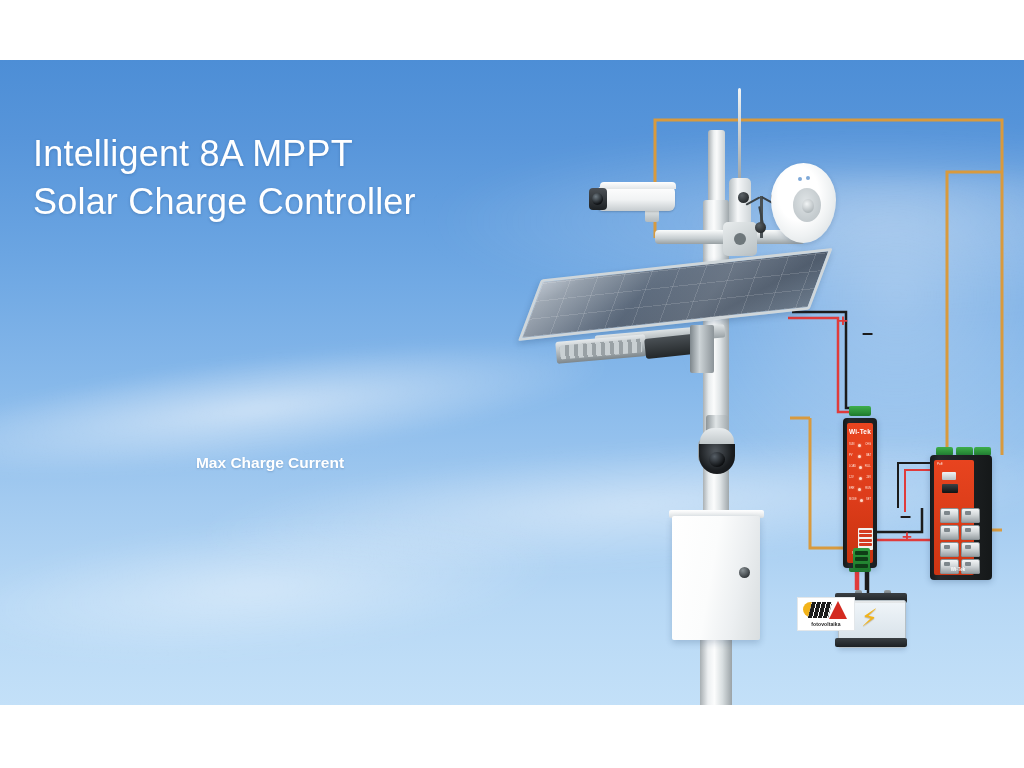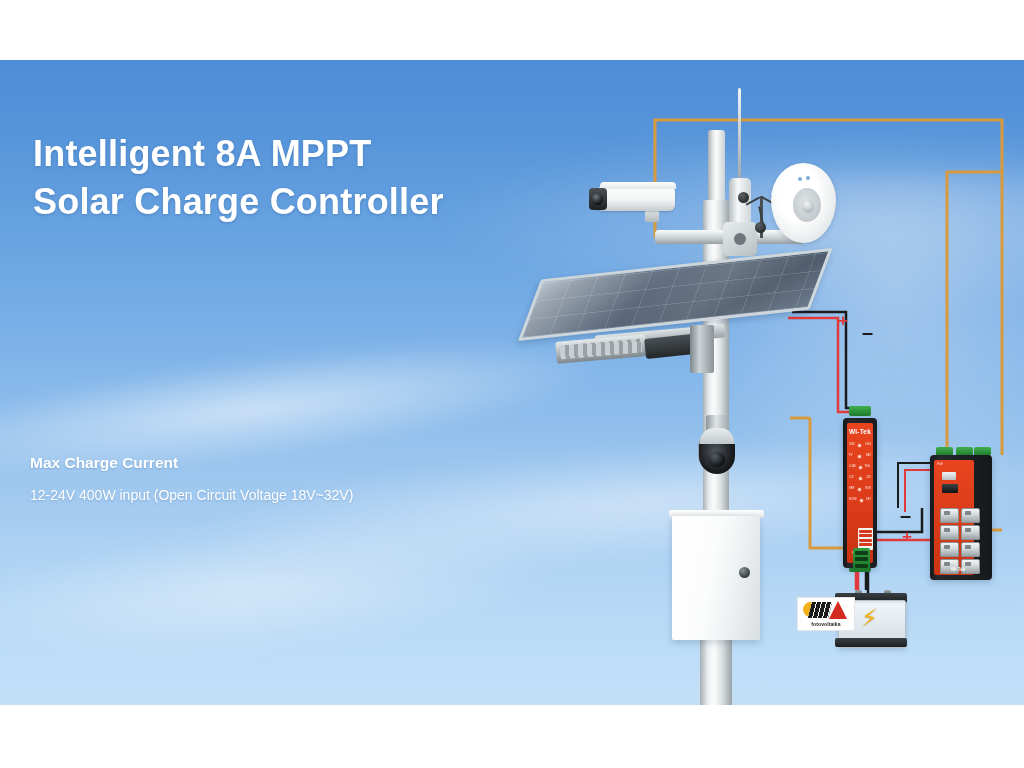--- a/index.html
+++ b/index.html
@@ -35,31 +35,31 @@
   .glow{position:absolute;right:-6%;top:18%;width:46%;height:46%;
         background:radial-gradient(circle at 60% 40%,rgba(255,255,255,.30),rgba(255,255,255,0) 65%);
         filter:blur(10px);}
 
   .band{position:absolute;left:0;width:1024px;background:#ffffff;}
   .band.top{top:0;height:60px;}
   .band.bottom{top:705px;height:63px;}
 
   
   .headline{position:absolute;left:33px;top:130px;color:#ffffff;
-            font-size:36px;font-weight:bold;line-height:1.32;letter-spacing:.2px;
+            font-size:36px;font-weight:normal;line-height:1.32;letter-spacing:.2px;
             text-shadow:0 1px 3px rgba(30,70,120,.30);white-space:pre-line;}
   .model-badge{position:absolute;left:33px;top:238px;
                background:#e18a2c;color:#ffffff;border-radius:5px;
                padding:6px 18px 7px 18px;font-size:17px;font-weight:bold;
                letter-spacing:.3px;box-shadow:0 1px 3px rgba(40,60,90,.18);}
 
   .specs{position:absolute;left:30px;top:452px;width:480px;}
   .spec-row{margin-bottom:11px;}
   .spec-label{color:#ffffff;font-size:15.5px;font-weight:bold;line-height:1.45;
-              text-shadow:0 1px 2px rgba(40,80,130,.28);}
+              text-shadow:0 1px 2px rgba(40,80,130,.28);text-align:center;}
   .spec-value{color:#ffffff;font-size:14px;line-height:1.5;
               text-shadow:0 1px 2px rgba(40,80,130,.25);}
   svg.wires{position:absolute;left:0;top:0;width:1024px;height:768px;overflow:visible;}
   .sign{position:absolute;font-weight:bold;font-size:17px;line-height:1;}
   .sign.plus{color:#e03b3b;}
   .sign.minus{color:#1b1b1b;font-size:20px;}
 
   
   .pole{position:absolute;left:703px;top:200px;width:26px;height:505px;
         background:linear-gradient(90deg,#a9b0b4 0%,#e8ecee 22%,#fbfcfc 42%,#dfe4e6 66%,#9fa7ab 100%);
@@ -417,19 +417,18 @@
 
   <div class="headline">Intelligent 8A MPPT
 Solar Charge Controller</div>
 
 
   <div class="specs">
     <div class="spec-row">
       <div class="spec-label">Max Charge Current</div>
     </div>
     <div class="spec-row">
-      <div class="spec-value">12-24V 400W input (Open Circuit Voltage 18V~32V)</div>
     </div>
     <div class="spec-row">
     </div>
   </div>
 
 </div>
 
 </body></html>

